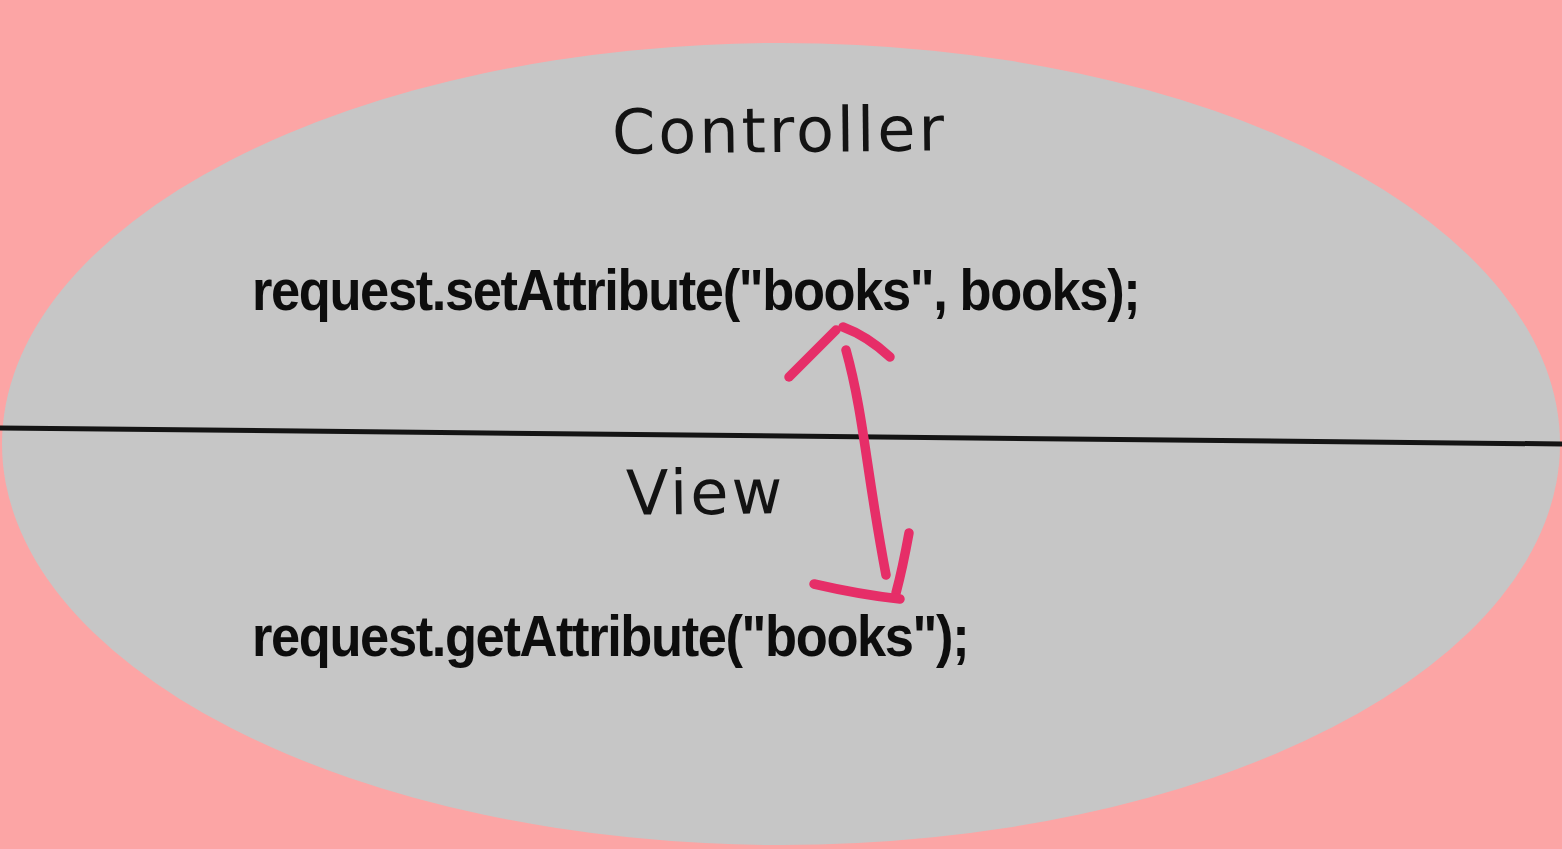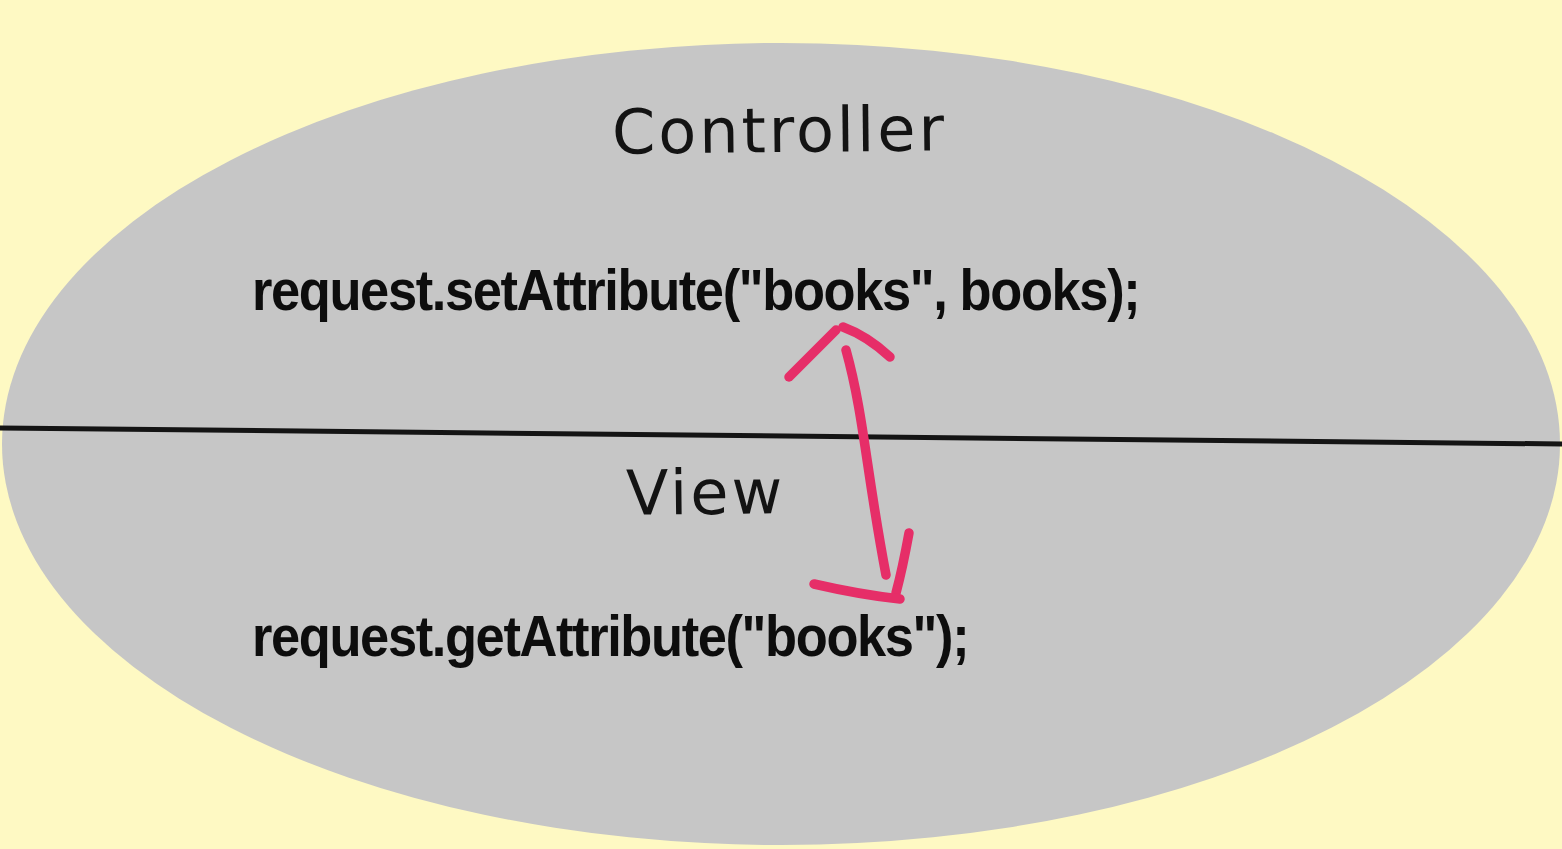--- a/index.html
+++ b/index.html
@@ -8,21 +8,21 @@
     background: #000000;
     width: 1562px;
     height: 849px;
     overflow: hidden;
     font-family: "DejaVu Sans", sans-serif;
   }
   .canvas {
     position: relative;
     width: 1562px;
     height: 849px;
-    background: #fef9c3;
+    background: #fca5a5;
     text-align: right;
   }
   .canvas svg.scene {
     position: absolute;
     left: 0; top: 0;
     width: 1562px;
     height: 849px;
   }
   .txt {
     position: absolute;

